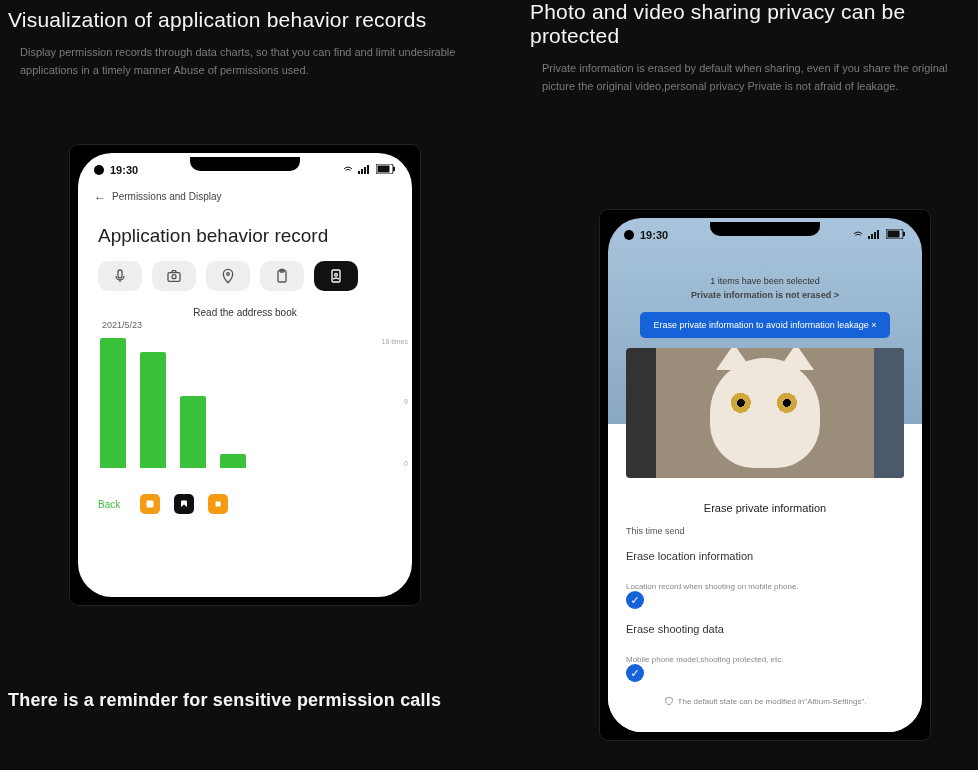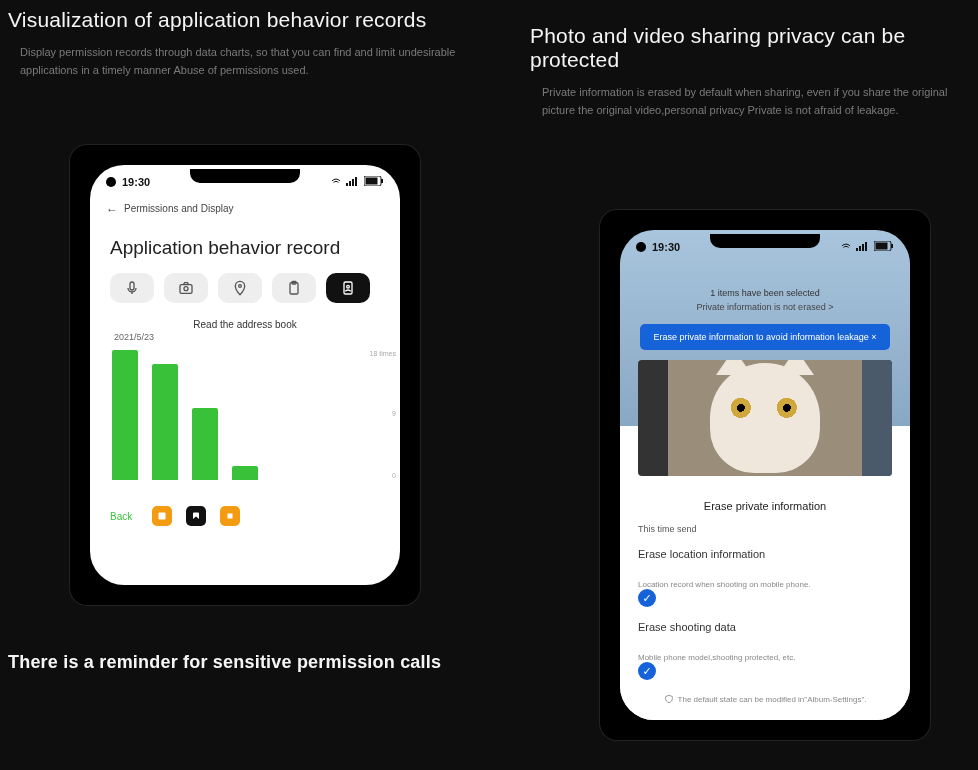--- a/index.html
+++ b/index.html
@@ -12,45 +12,45 @@
     overflow: hidden;
     position: relative;
   }
   .section {
     position: absolute;
   }
   .left-top {
     left: 8px; top: 8px; width: 480px;
   }
   .right-top {
-    left: 530px; top: 24px; width: 440px;
+    left: 530px; top: 0; width: 440px;
   }
   .left-bottom {
-    left: 8px; top: 652px; width: 480px;
+    left: 8px; top: 690px; width: 480px;
   }
   .heading {
     font-size: 21px;
     font-weight: 400;
     color: #f5f5f5;
     letter-spacing: 0.2px;
   }
   .subtext {
     font-size: 11px;
     color: #7a7a7a;
     margin-top: 12px;
     line-height: 1.6;
     padding: 0 12px;
   }
   
   .phone {
     position: absolute;
     width: 350px;
     background: #000;
-    border-radius: 17px;
-    padding: 20px;
+    border-radius: 8px;
+    padding: 8px;
     box-shadow: 0 0 0 1px #222;
   }
   .phone-left {
     left: 70px; top: 145px; height: 460px;
   }
   .phone-right {
     left: 600px; top: 210px; width: 330px; height: 530px;
   }
   .phone-inner {
     background: #fff;
@@ -159,21 +159,21 @@
   .phone-right .phone-inner {
     background: linear-gradient(#a9c5dd, #89a8c4 40%, #fff 40%);
     display: flex; flex-direction: column;
   }
   .r-header {
     text-align: center;
     color: #333; font-size: 9px;
     padding-top: 30px;
   }
   .r-header .l1 { margin-bottom: 4px; }
-  .r-header .l2 { color: #444; }
+  .r-header .l2 { color: #444; font-weight: bold; }
   .bluepill {
     margin: 12px auto 0 auto;
     background: #1662d9;
     color: #fff;
     font-size: 9px;
     padding: 8px 14px;
     border-radius: 5px;
     display: flex;
     gap: 8px;
     align-items: center;

